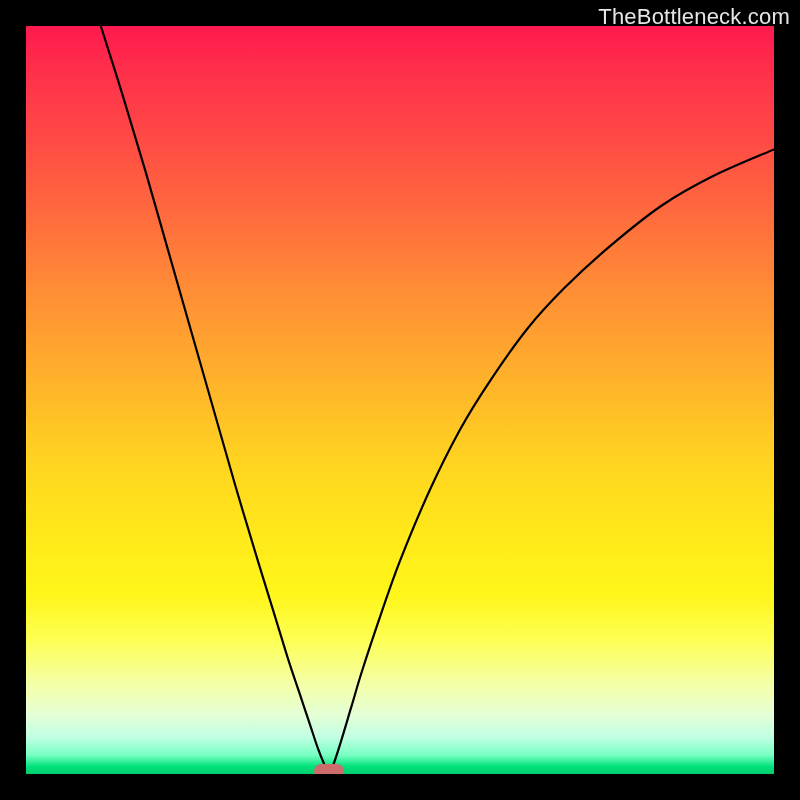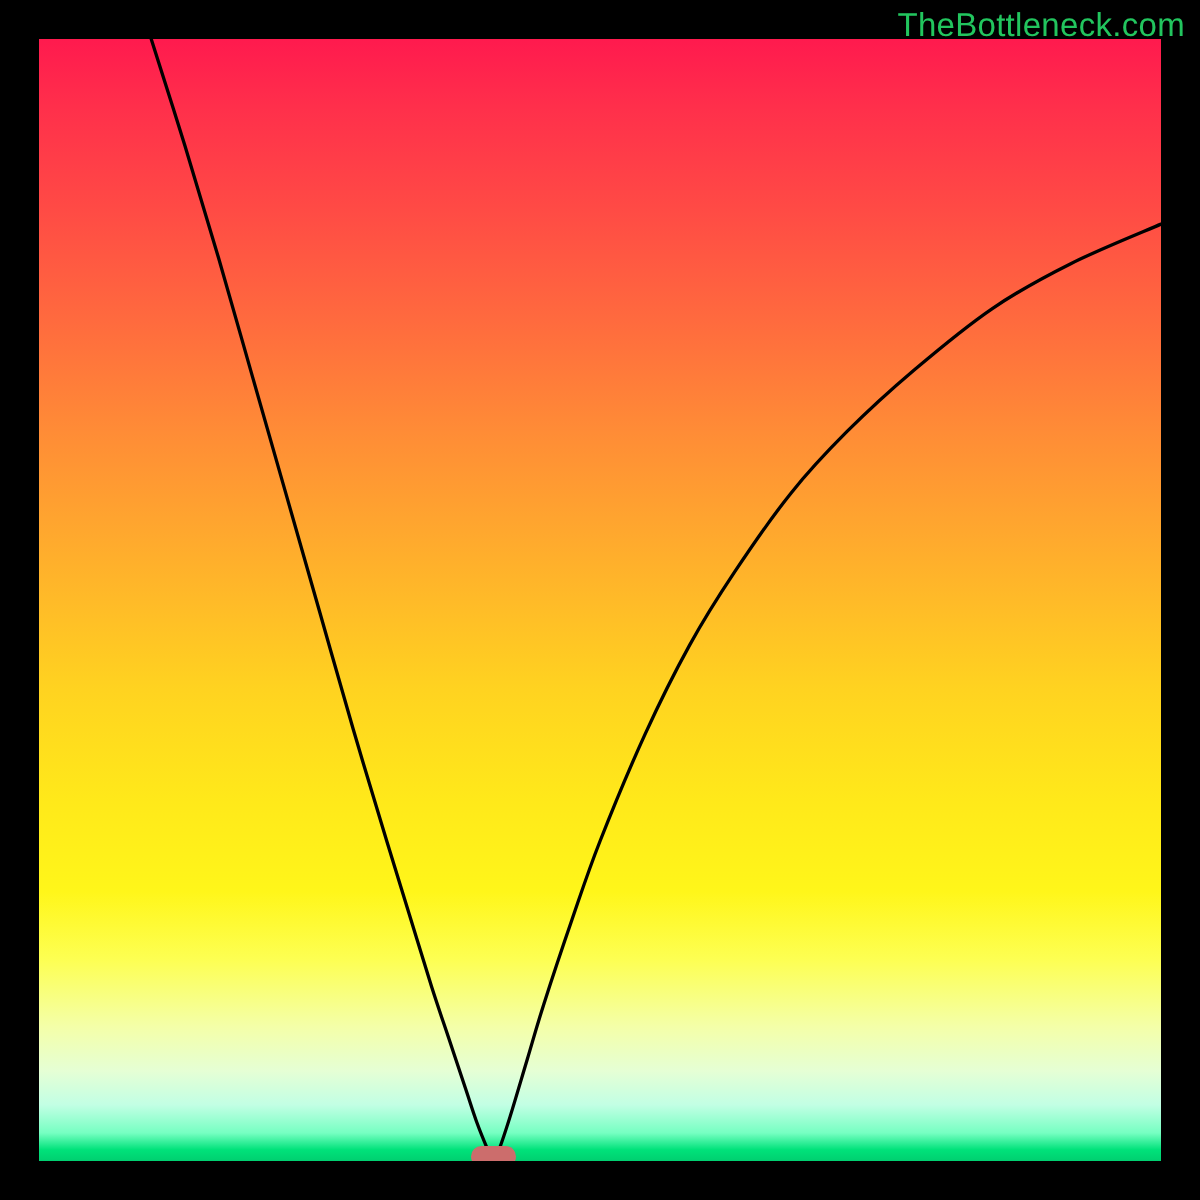--- a/index.html
+++ b/index.html
@@ -45,21 +45,21 @@
       #c2ffe4 95%,
       #76ffc2 97.5%,
       #00e27a 99%,
       #00cf70 100%
     );
   }
   .watermark {
     position: absolute;
     top: 4px;
     right: 10px;
-    color: #22c55e;
+    color: #e5e5e5;
     font-size: 22px;
     letter-spacing: 0.2px;
     font-weight: 400;
     user-select: none;
   }
   .marker {
     position: absolute;
     width: 30px;
     height: 14px;
     border-radius: 7px;

